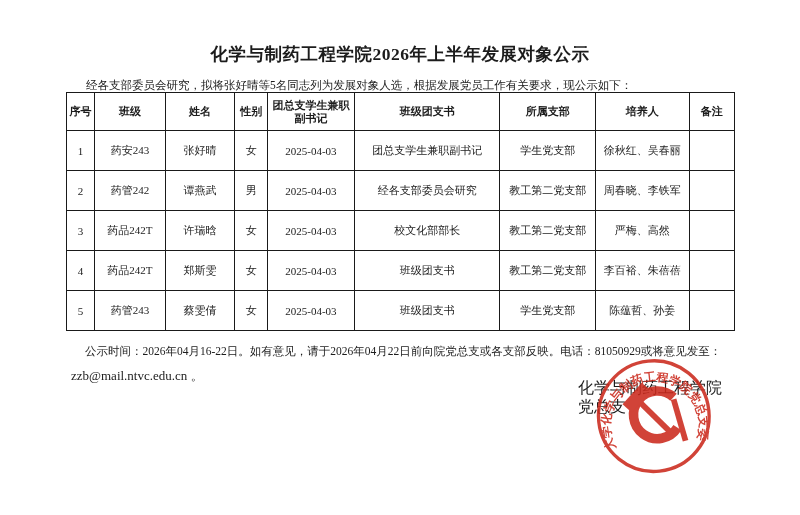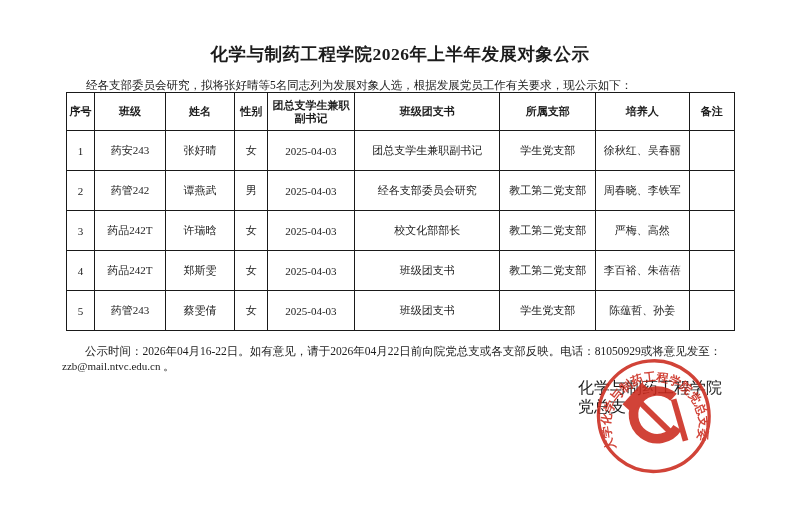--- a/index.html
+++ b/index.html
@@ -42,21 +42,21 @@
   table.candidates thead tr{height:38px;padding-left:43px;}
   table.candidates tbody tr{height:40px;}
   table.candidates th{font-weight:bold;font-size:11px;line-height:13px;}
   .notice1{
     position:absolute;top:344px;left:62px;right:62px;
     font-size:11.5px;line-height:15px;
     text-indent:2em;margin:0;font-family:Liberation Serif, serif;
   }
   .notice2{
     position:absolute;top:359px;left:62px;right:62px;
-    font-size:11px;line-height:15px;margin:0;
+    font-size:13px;line-height:15px;margin:9px;
   }
   .signature{
     position:absolute;top:378px;left:578px;width:146px;
     text-align:left;
     font-size:16px;line-height:19px;
   }
   .stamp{
     position:absolute;top:356px;left:588px;
     width:132px;height:124px;
     opacity:0.88;

